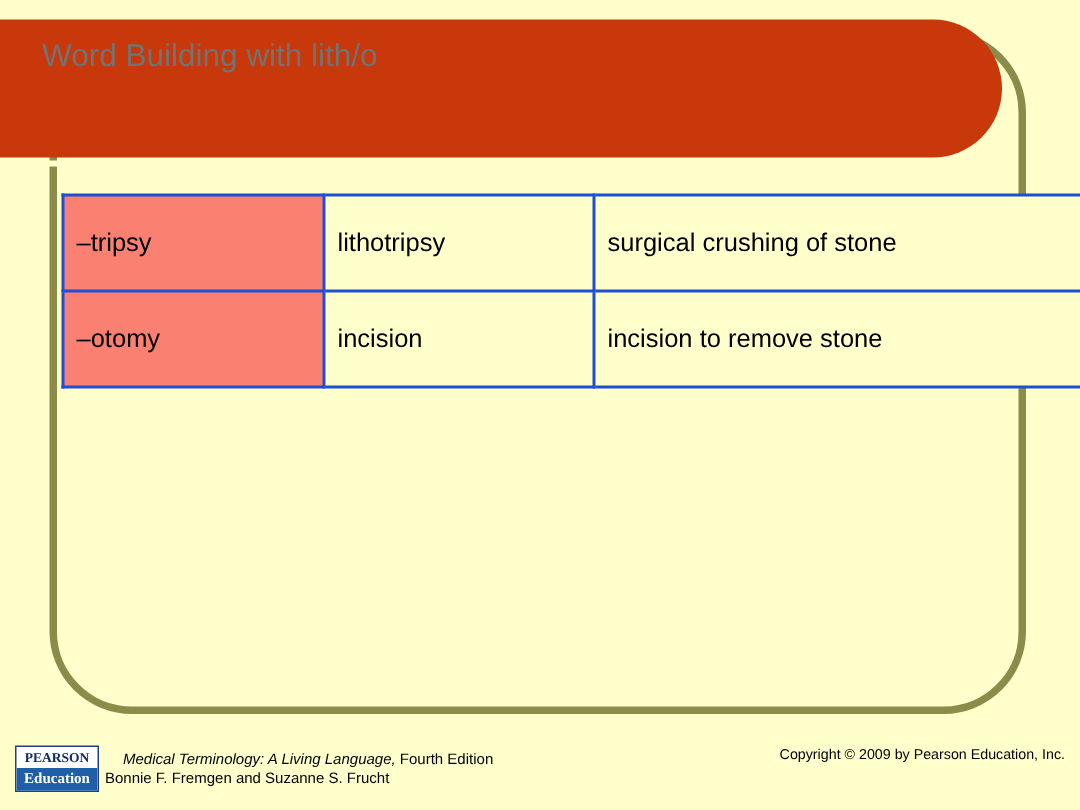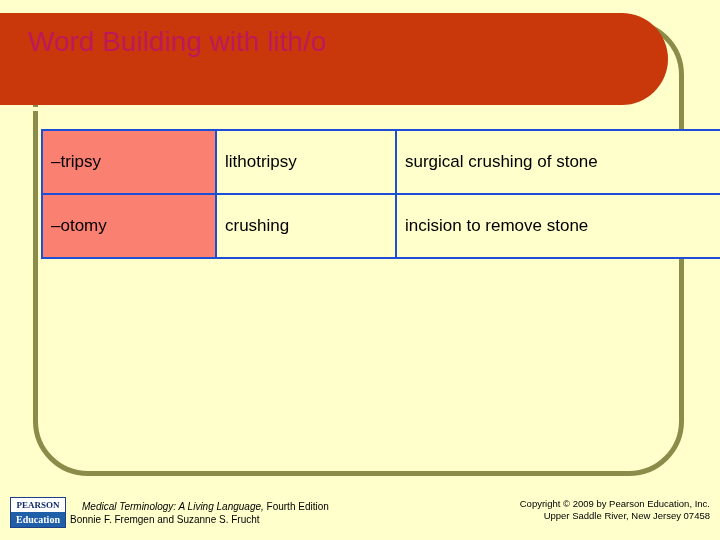--- a/index.html
+++ b/index.html
@@ -50,22 +50,22 @@
     top: 94px;
     width: 634px;
     height: 4px;
     background: #FFFFCC;
   }
   #slide-title {
     position: absolute;
     left: 28px;
     top: 26px;
     width: 600px;
-    color: #be185d;
-    font-size: 28px;
+    color: #737373;
+    font-size: 21px;
     font-weight: normal;
     letter-spacing: 0px;
     white-space: nowrap;
   }
 
   
   #wordtable {
     position: absolute;
     left: 41px;
     top: 129px;
@@ -164,34 +164,33 @@
 
   <table id="wordtable">
     <tbody>
       <tr>
         <td class="suffix-cell">–tripsy</td>
         <td class="term-cell">lithotripsy</td>
         <td class="meaning-cell">surgical crushing of stone</td>
       </tr>
       <tr>
         <td class="suffix-cell">–otomy</td>
-        <td class="term-cell">crushing</td>
+        <td class="term-cell">incision</td>
         <td class="meaning-cell">incision to remove stone</td>
       </tr>
     </tbody>
   </table>
 
   <div id="footer-logo">
     <div class="logo-top">PEARSON</div>
     <div class="logo-bottom">Education</div>
   </div>
 
   <div id="footer-book">
     <span class="book-title">Medical Terminology: A Living Language,</span><span> Fourth Edition</span><br>
     <span>Bonnie F. Fremgen and Suzanne S. Frucht</span>
   </div>
 
   <div id="footer-copyright">
     <div>Copyright © 2009 by Pearson Education, Inc.</div>
-    <div>Upper Saddle River, New Jersey 07458</div>
   </div>
 
 </div>
 
 </body></html>

